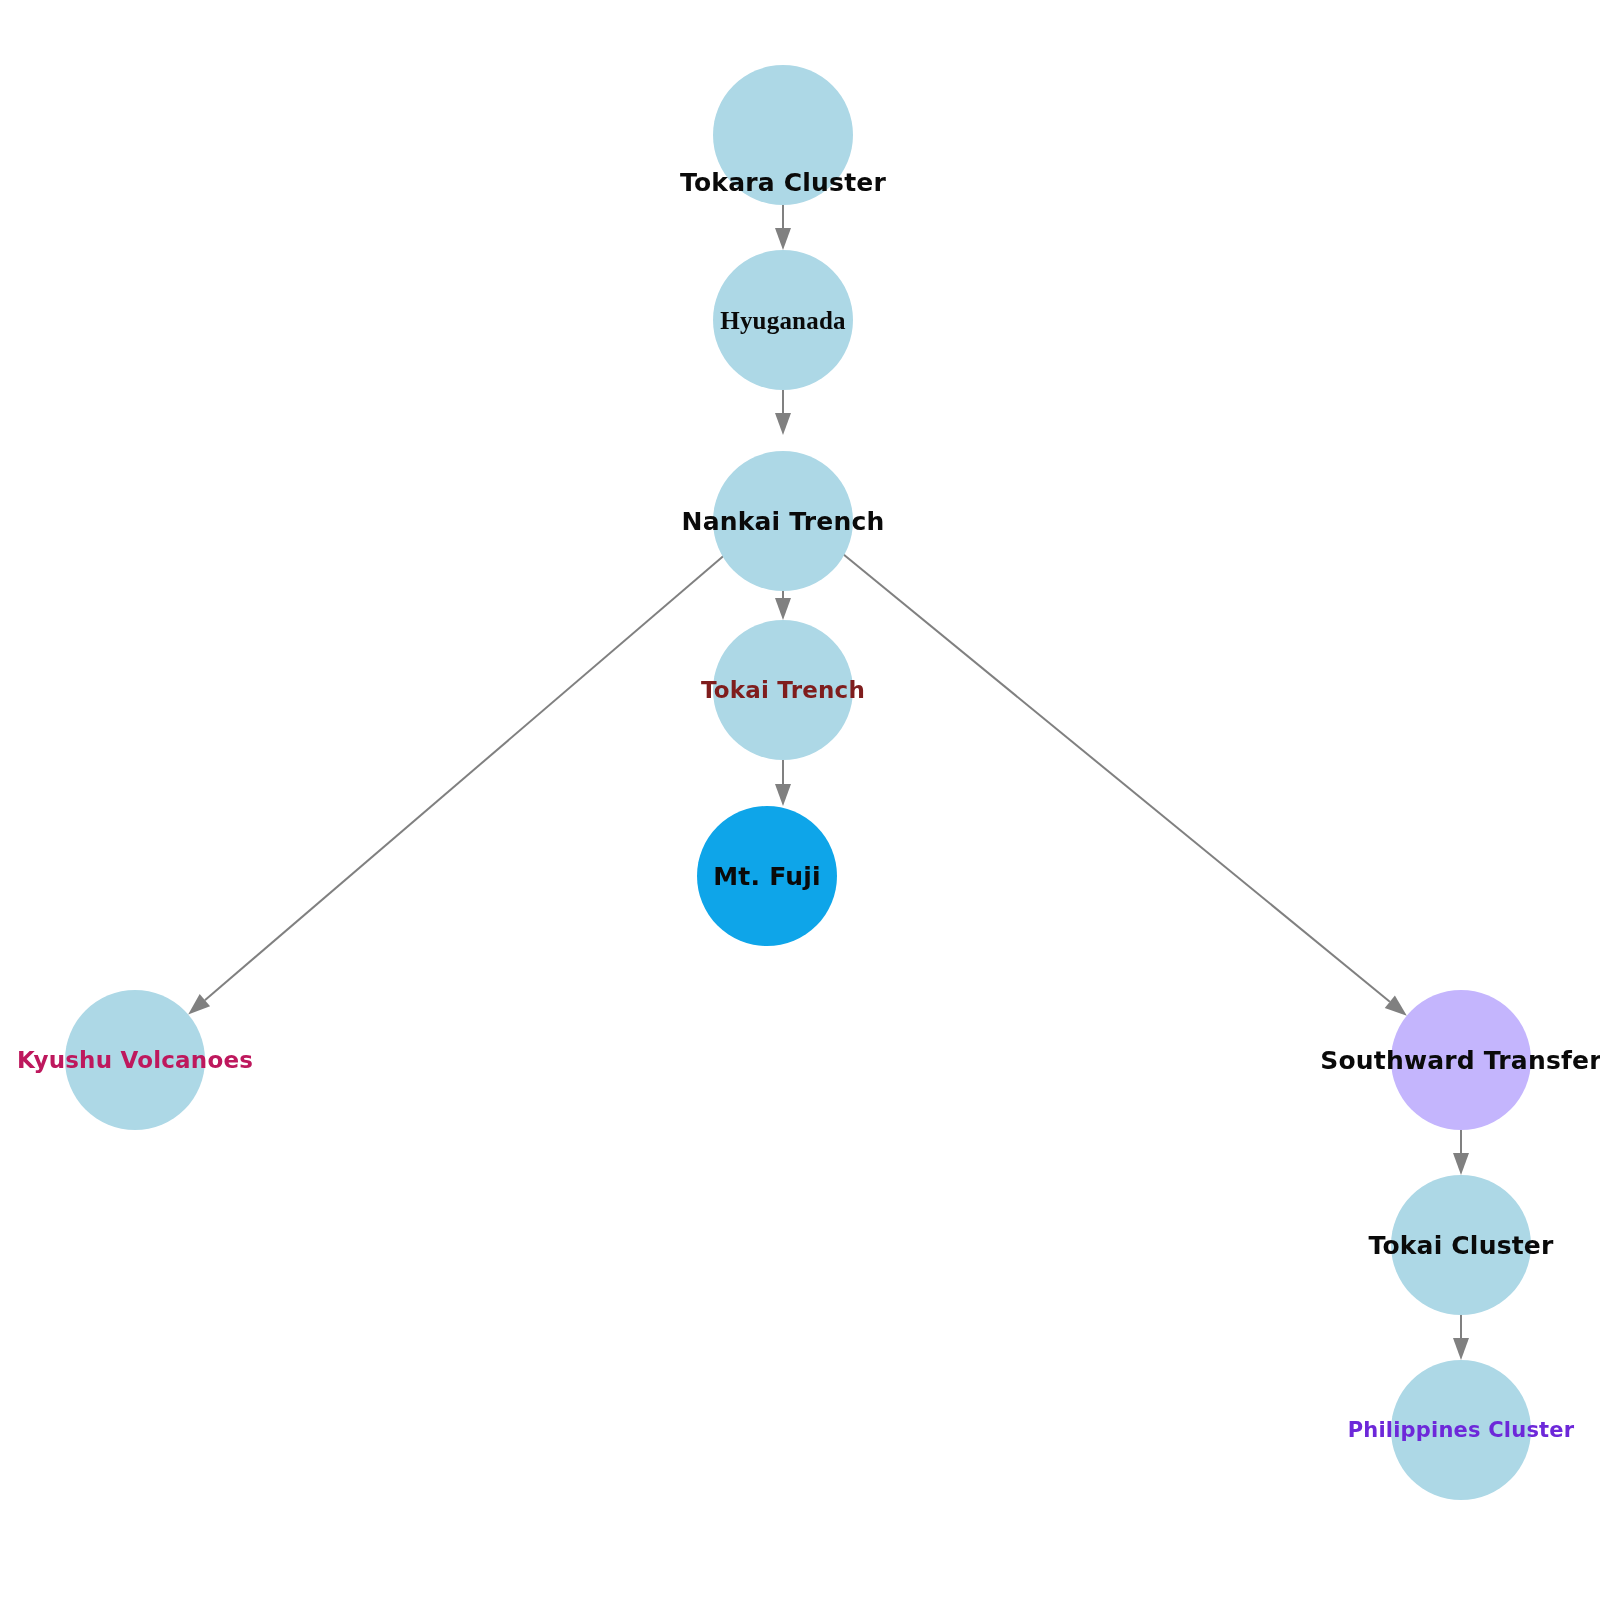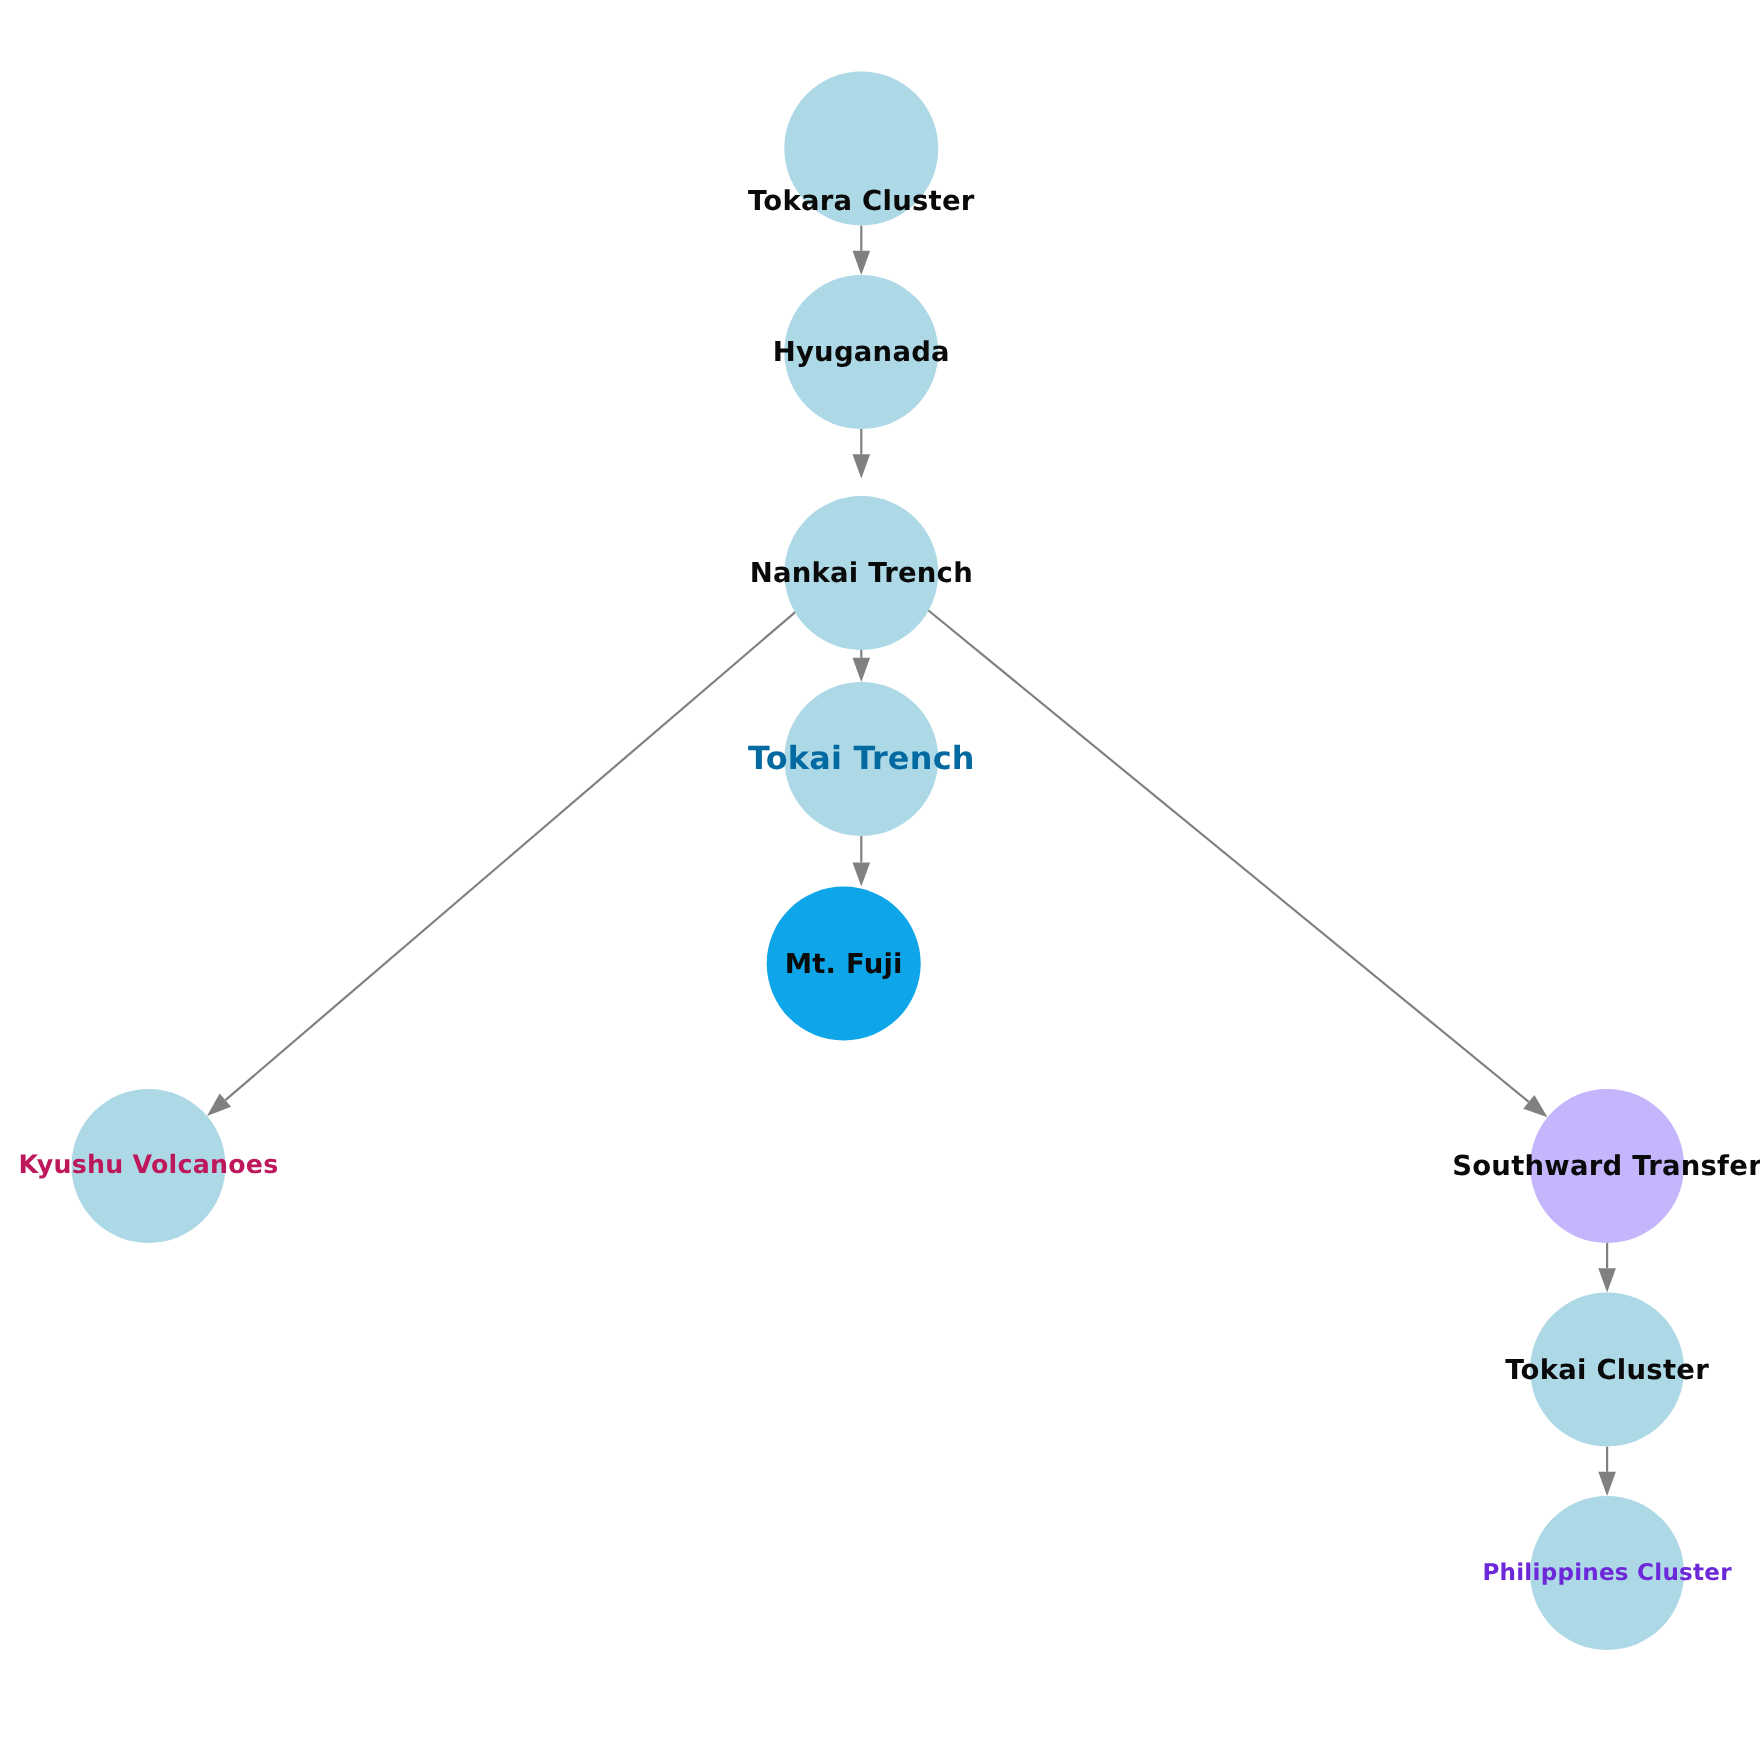--- a/index.html
+++ b/index.html
@@ -84,27 +84,27 @@
       <g>
         <line x1="1461" y1="1315" x2="1461" y2="1338" stroke="#808080" stroke-width="2"></line>
         <polygon points="1461,1360 1453,1338 1469,1338" fill="#808080"></polygon>
       </g>
     </svg>
   <div id="node-layer">
       <div class="graph-node" style="left: 783px; top: 135px; width: 140px; height: 140px; background: rgb(173, 216, 230);">
         <span class="node-label" style="color: rgb(10, 10, 10); font-size: 25px; margin-top: 47px;">Tokara Cluster</span>
       </div>
       <div class="graph-node" style="left: 783px; top: 320px; width: 140px; height: 140px; background: rgb(173, 216, 230);">
-        <span class="node-label" style="color: rgb(10, 10, 10); font-size: 25px;">Hyuganada</span>
+        <span class="node-label" style="color: rgb(10, 10, 10); font-size: 25px; font-family: Liberation Serif, serif;">Hyuganada</span>
       </div>
       <div class="graph-node" style="left: 783px; top: 521px; width: 140px; height: 140px; background: rgb(173, 216, 230);">
         <span class="node-label" style="color: rgb(10, 10, 10); font-size: 25px;">Nankai Trench</span>
       </div>
       <div class="graph-node" style="left: 783px; top: 690px; width: 140px; height: 140px; background: rgb(173, 216, 230);">
-        <span class="node-label" style="color: #0369a1; font-size: 29px;">Tokai Trench</span>
+        <span class="node-label" style="color: #7f1d1d; font-size: 23px;">Tokai Trench</span>
       </div>
       <div class="graph-node" style="left: 767px; top: 876px; width: 140px; height: 140px; background: #0ea5e9;">
         <span class="node-label" style="color: rgb(10, 10, 10); font-size: 25px;">Mt. Fuji</span>
       </div>
       <div class="graph-node" style="left: 135px; top: 1060px; width: 140px; height: 140px; background: rgb(173, 216, 230);">
         <span class="node-label" style="color: #be185d; font-size: 23px;">Kyushu Volcanoes</span>
       </div>
       <div class="graph-node" style="left: 1461px; top: 1060px; width: 140px; height: 140px; background: #c4b5fd;">
         <span class="node-label" style="color: rgb(10, 10, 10); font-size: 25px;">Southward Transfer</span>
       </div>

